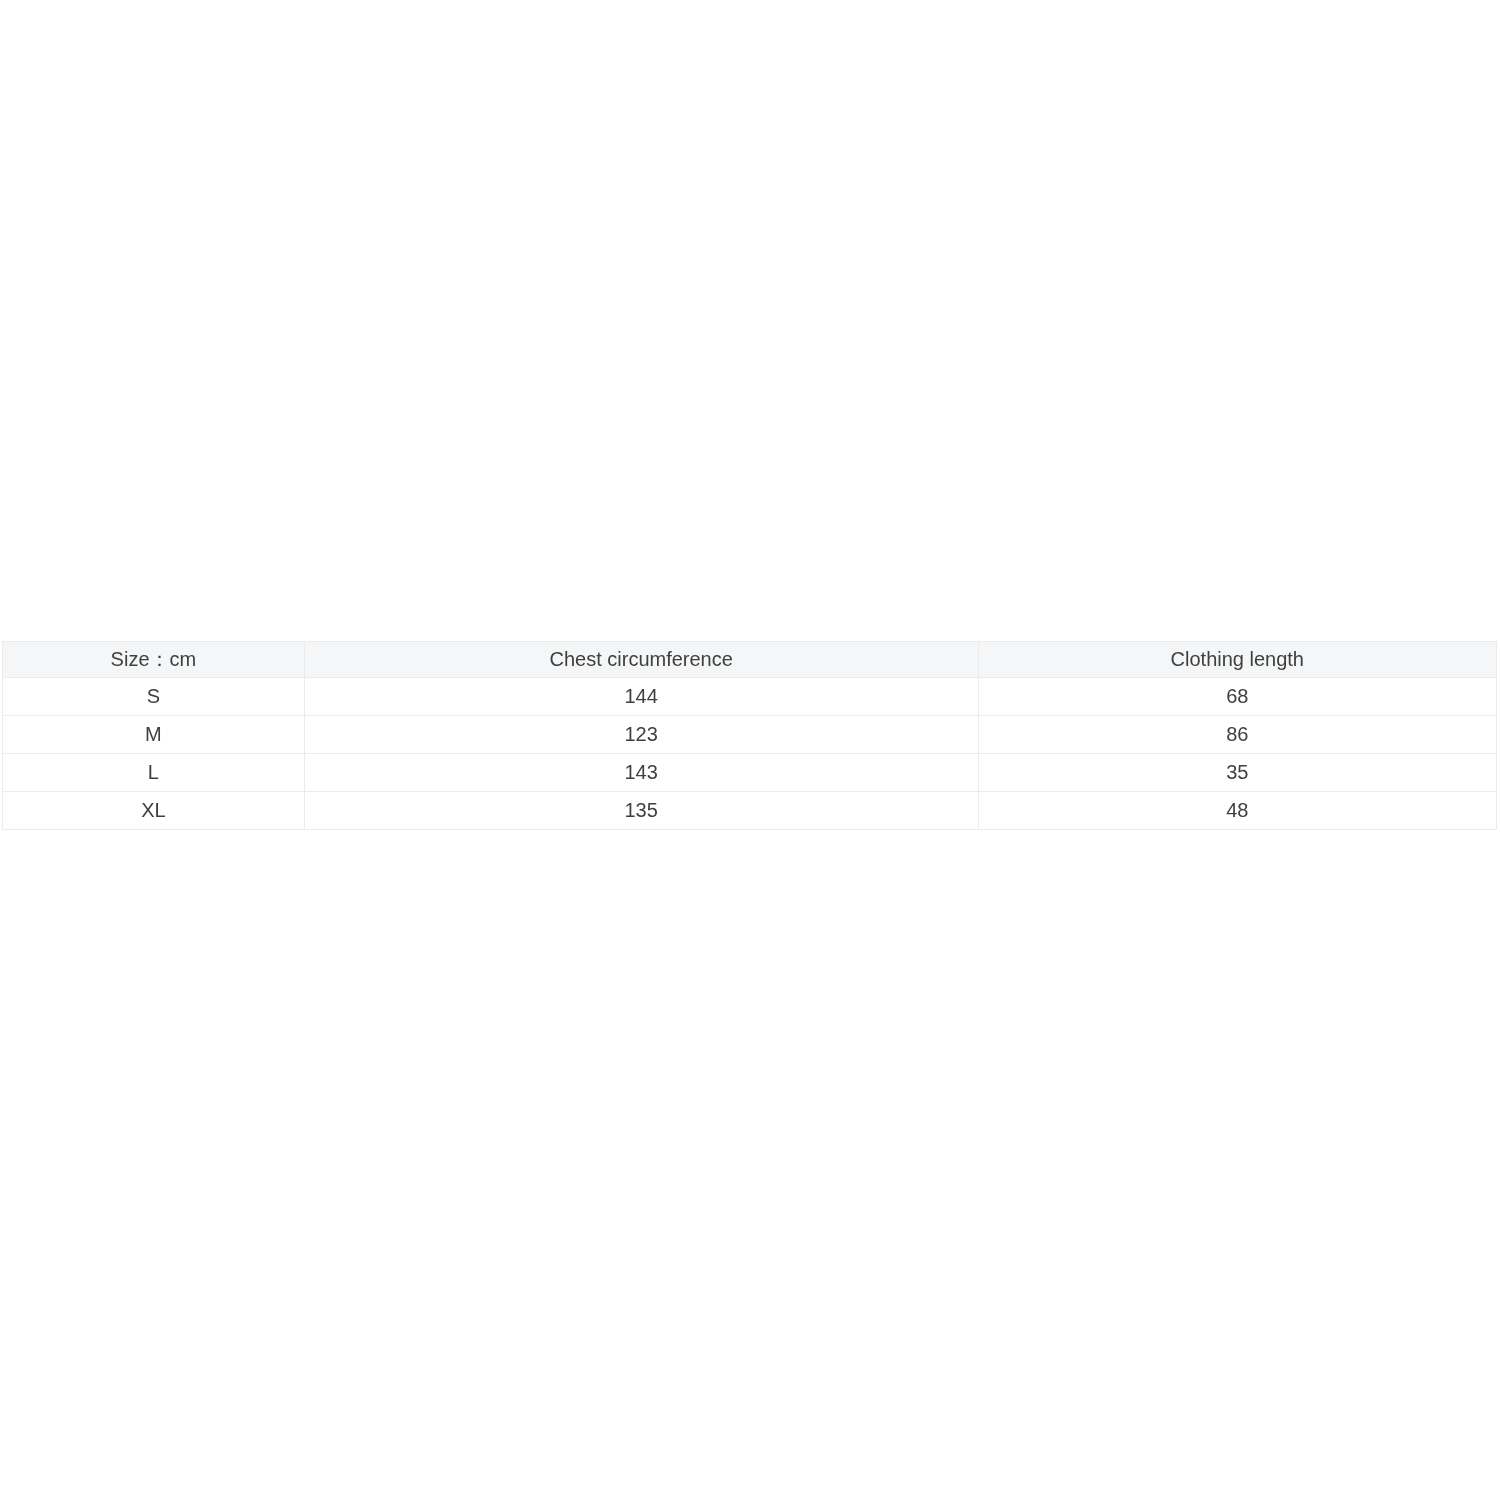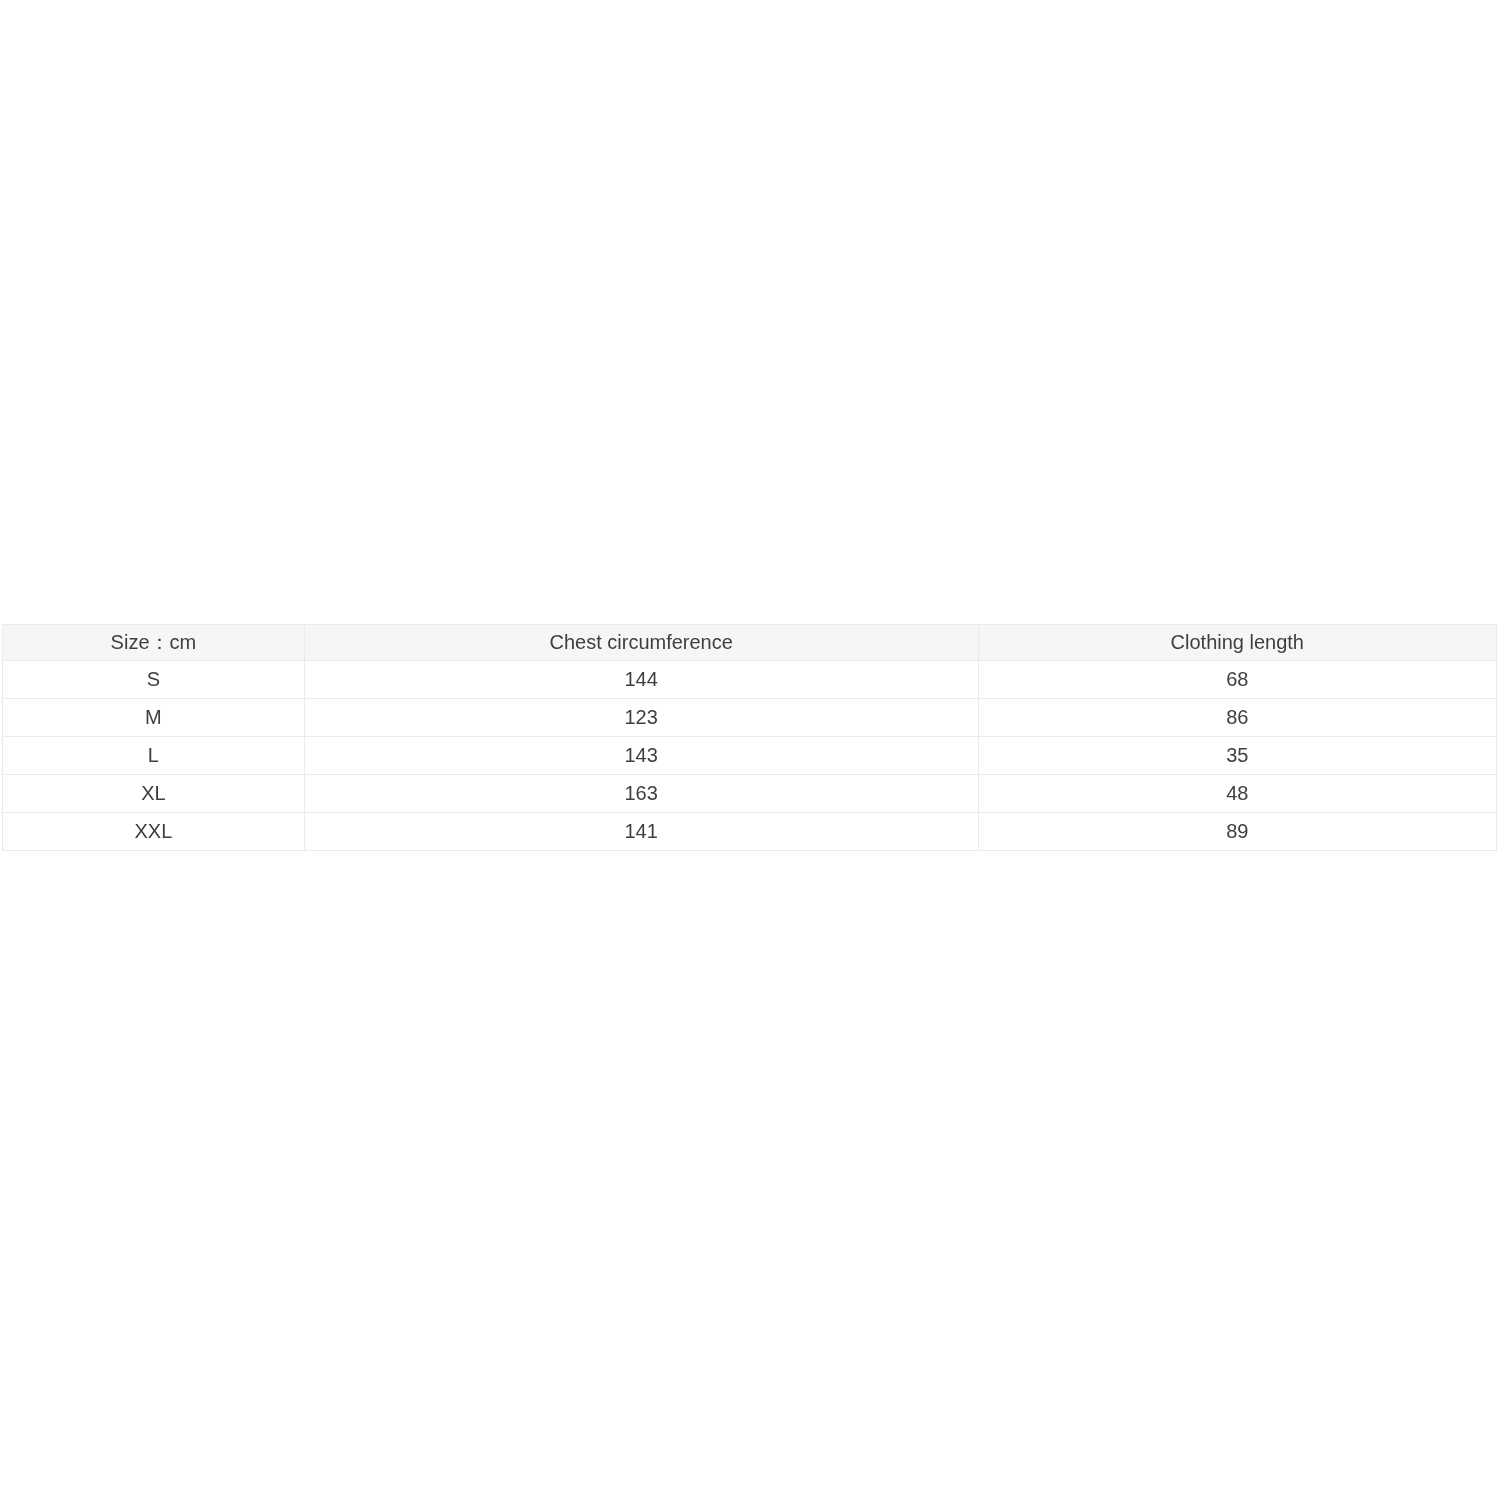--- a/index.html
+++ b/index.html
@@ -9,21 +9,21 @@
     font-family: "Liberation Sans", sans-serif;
   }
   body {
     position: relative;
     width: 1500px;
     height: 1500px;
     overflow: hidden;
   }
   .size-table-wrap {
     position: absolute;
-    top: 624px;
+    top: 641px;
     left: 2px;
     width: 1495px;
   }
   table.size-table {
     width: 100%;
     border-collapse: collapse;
     table-layout: fixed;
   }
   table.size-table th,
   table.size-table td {
@@ -74,23 +74,18 @@
           <td>123</td>
           <td>86</td>
         </tr>
         <tr>
           <td>L</td>
           <td>143</td>
           <td>35</td>
         </tr>
         <tr>
           <td>XL</td>
-          <td>163</td>
+          <td>135</td>
           <td>48</td>
-        </tr>
-        <tr>
-          <td>XXL</td>
-          <td>141</td>
-          <td>89</td>
         </tr>
       </tbody>
   </table>
 </div>
 
 </body></html>

